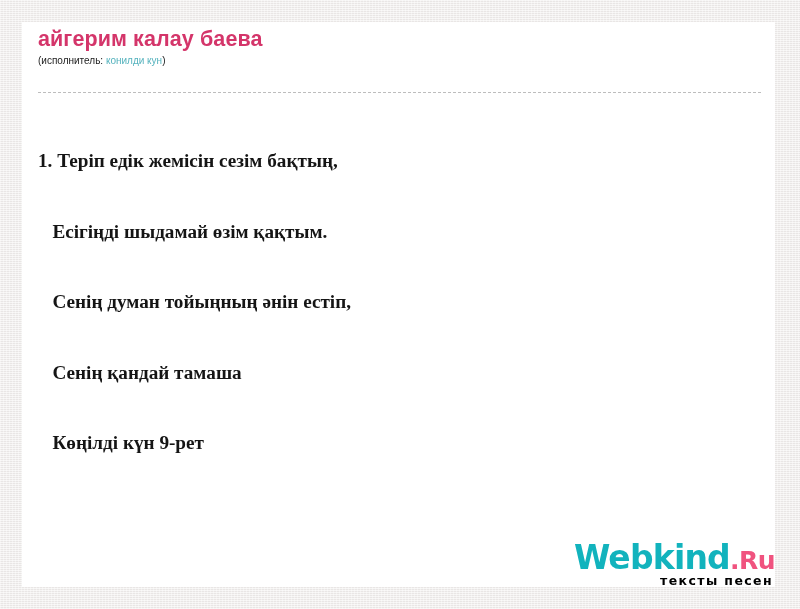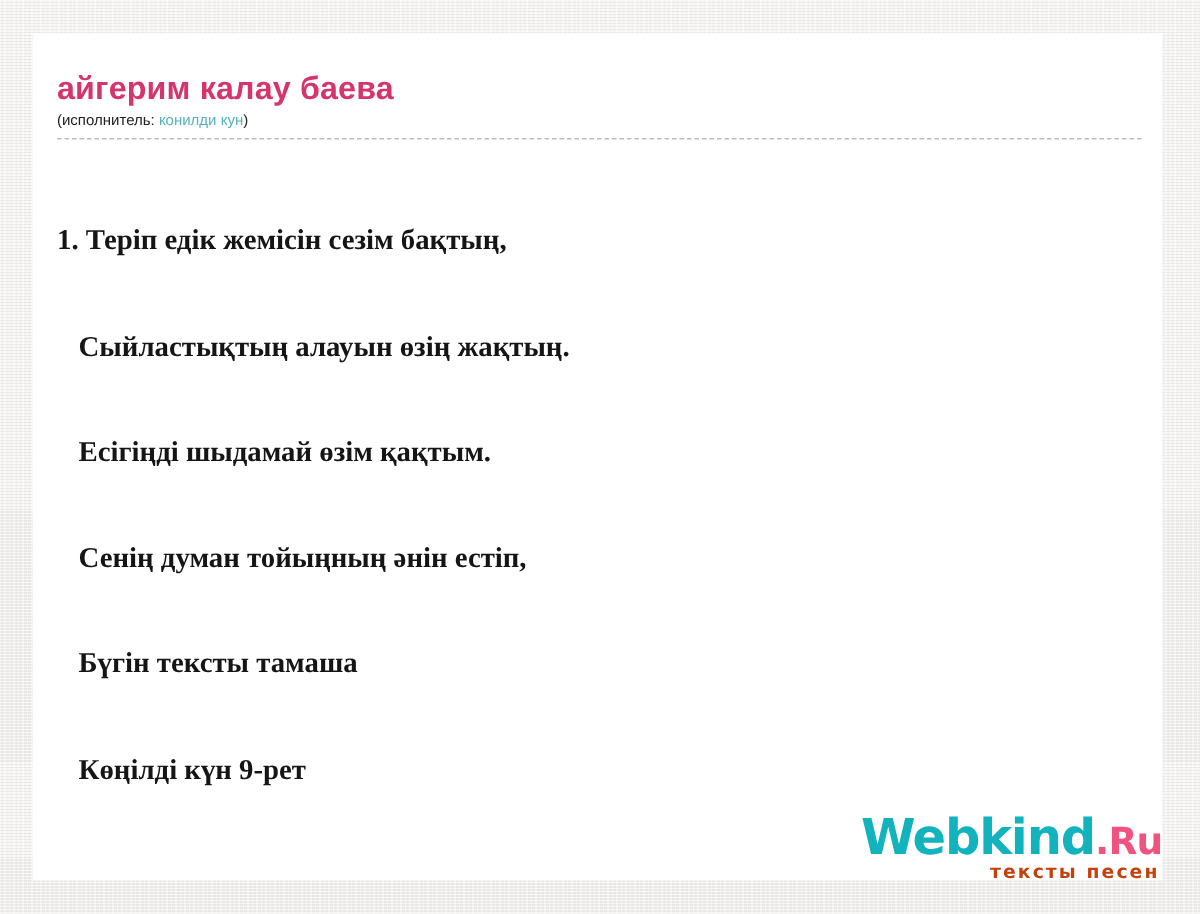--- a/index.html
+++ b/index.html
@@ -29,21 +29,21 @@
     top: 22px;
     width: 753px;
     height: 565px;
     background: #ffffff;
     box-sizing: border-box;
     overflow: hidden;
   }
   .song-header {
     position: absolute;
     left: 16px;
-    top: 24px;
+    top: 4px;
     width: 723px;
   }
   .song-title {
     color: #d4356a;
     font-size: 21.5px;
     font-weight: bold;
     line-height: 1.22;
     letter-spacing: 0.1px;
     white-space: nowrap;
   }
@@ -101,21 +101,21 @@
   }
   .logo-name {
     color: #12b3bd;
   }
   .logo-tld {
     color: #f0537f;
     font-size: 25px;
     letter-spacing: -0.5px;
   }
   .logo-tagline {
-    color: #c2410c;
+    color: #000000;
     font-family: "DejaVu Sans", sans-serif;
     font-weight: bold;
     font-size: 12.5px;
     line-height: 13px;
     letter-spacing: 1.4px;
     margin-top: -3px;
     padding-right: 2px;
     white-space: nowrap;
   }
 </style>
@@ -128,24 +128,23 @@
 
   <div class="song-header">
     <div class="song-title">айгерим калау баева</div>
     <div class="artist-line"><span>(исполнитель: </span><a class="artist-link" href="#">конилди кун</a><span>)</span></div>
   </div>
 
   <div class="header-rule"></div>
 
   <div class="lyrics-body">
     <div class="lyric-line">1. Теріп едік жемісін сезім бақтың,</div>
-    <div class="lyric-line">   Сыйластықтың алауын өзің жақтың.</div>
     <div class="lyric-line">   Есігіңді шыдамай өзім қақтым.</div>
     <div class="lyric-line">   Сенің думан тойыңның әнін естіп,</div>
-    <div class="lyric-line">   Бүгін тексты тамаша</div>
+    <div class="lyric-line">   Сенің қандай тамаша</div>
     <div class="lyric-line">   Көңілді күн 9-рет</div>
     
     
     
     
     
     
     
     
     

